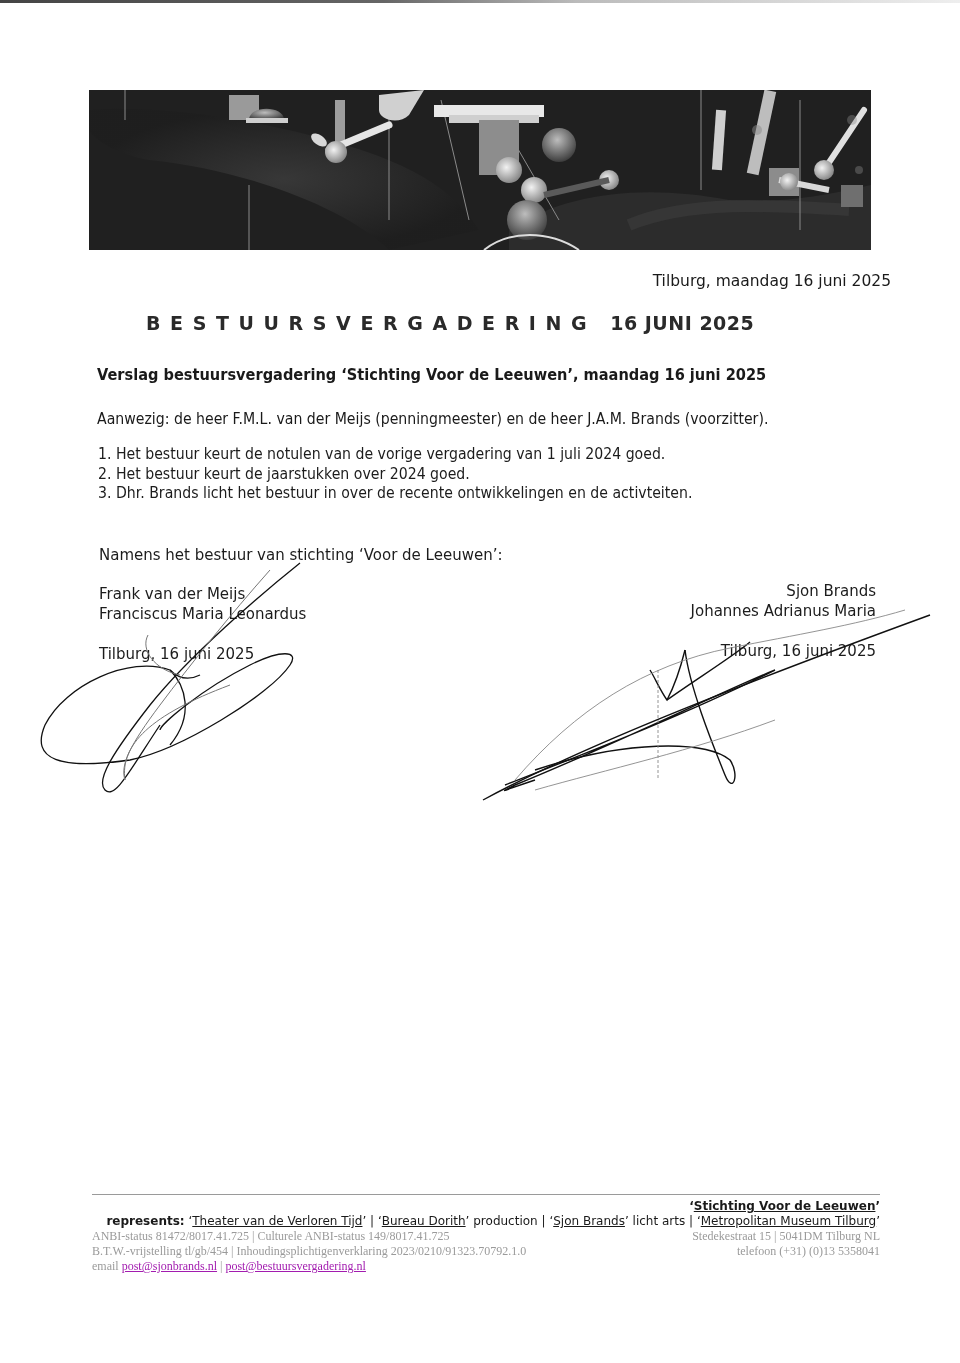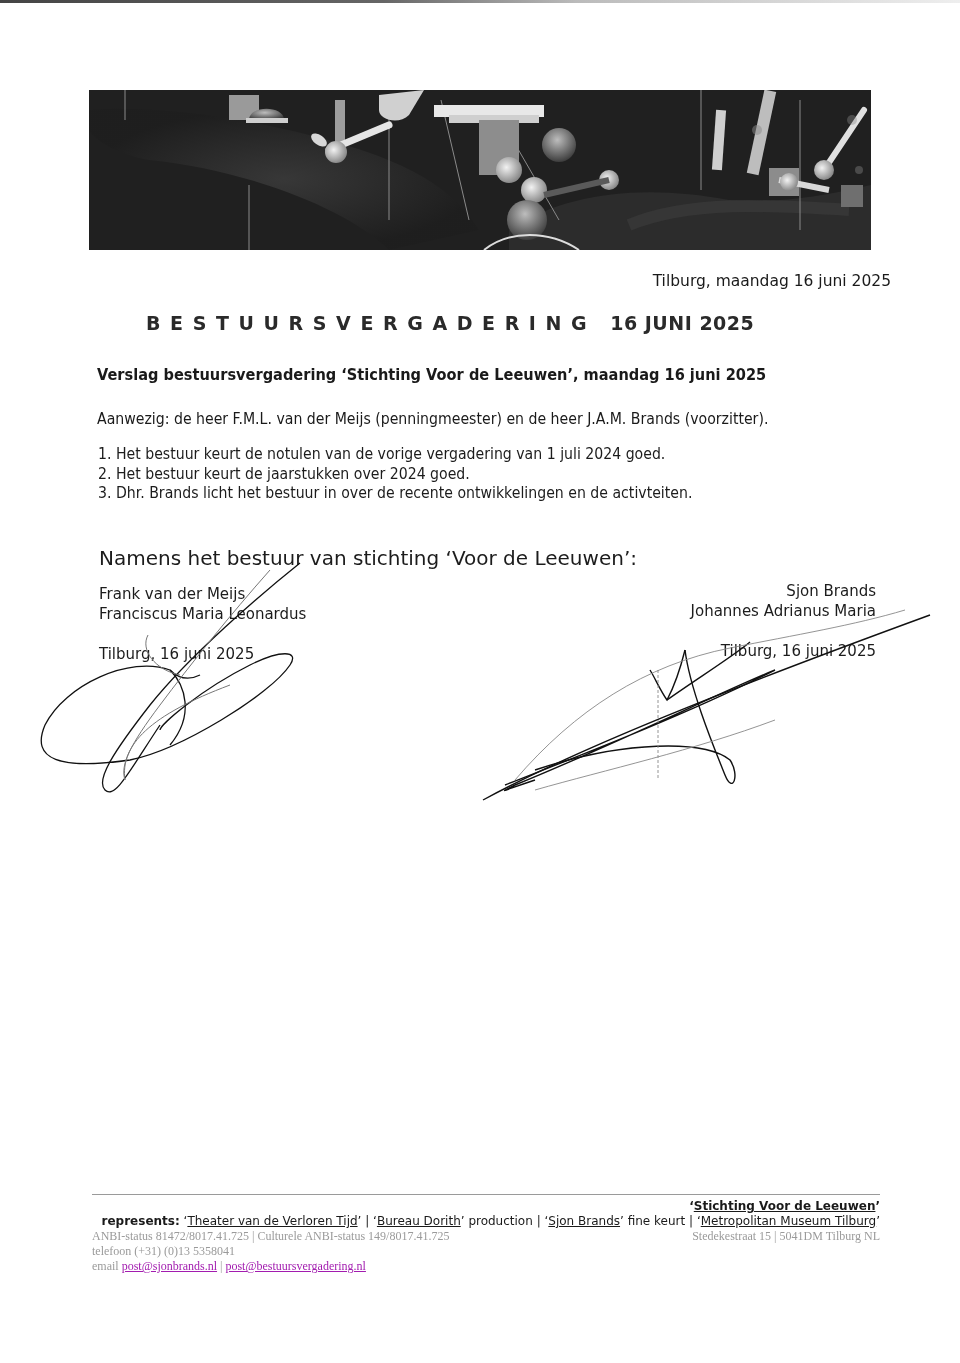--- a/index.html
+++ b/index.html
@@ -90,21 +90,21 @@
       white-space: nowrap;
       transform: scaleX(0.94);
       transform-origin: left;
     }
     .agenda li { margin: 0; }
 
     .namens {
       position: absolute;
       left: 99px;
       top: 546px;
-      font-size: 20px;
+      font-size: 15px;
       white-space: nowrap;
       text-align: right;
     }
     .sig-left {
       position: absolute;
       left: 99px;
       top: 584px;
       font-size: 15px;
       line-height: 20px;
     }
@@ -308,29 +308,30 @@
 
 <div class="footer-rule"></div>
 <div class="footer">
   <div class="org">‘<span class="u">Stichting Voor de Leeuwen</span>’</div>
   <div class="represents">
     <b>represents:</b>
     ‘<span class="u">Theater van de Verloren Tijd</span>’
     <span>|</span>
     ‘<span class="u">Bureau Dorith</span>’<span> production</span>
     <span>|</span>
-    ‘<span class="u">Sjon Brands</span>’<span> fine keurt</span>
+    ‘<span class="u">Sjon Brands</span>’<span> licht arts</span>
     <span>|</span>
     ‘<span class="u">Metropolitan Museum Tilburg</span>’
   </div>
   <div class="row">
     <span>ANBI-status 81472/8017.41.725 | Culturele ANBI-status 149/8017.41.725</span>
     <span>Stedekestraat 15 | 5041DM Tilburg NL</span>
   </div>
   <div class="row">
+    <span>B.T.W.-vrijstelling tl/gb/454 | Inhoudingsplichtigenverklaring 2023/0210/91323.70792.1.0</span>
     <span>telefoon (+31) (0)13 5358041</span>
   </div>
   <div class="row">
     <span>
       <span>email</span>
       <span class="dark-link">post@sjonbrands.nl</span>
       <span class="sep">|</span>
       <span class="dark-link">post@bestuursvergadering.nl</span>
     </span>
   </div>

